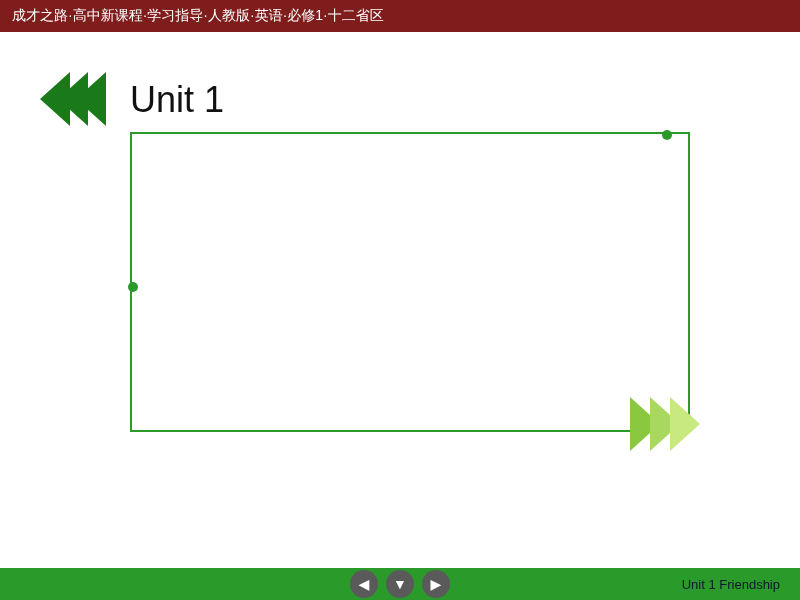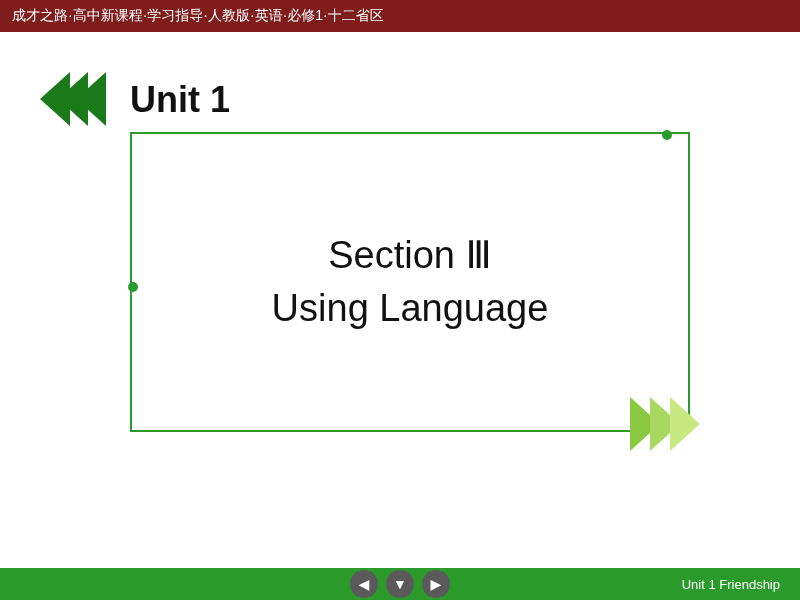--- a/index.html
+++ b/index.html
@@ -60,21 +60,21 @@
       border-right: 30px solid #1a7a1a;
     }
 
     .chev-l:nth-child(1) { left: 0px; }
     .chev-l:nth-child(2) { left: 18px; }
     .chev-l:nth-child(3) { left: 36px; }
 
     
     #unit-title {
       font-size: 36px;
-      font-weight: bold;
+      font-weight: normal;
       color: #111;
       margin-left: 10px;
     }
 
     
     #center-box {
       border: 2px solid #2a9a2a;
       width: 560px;
       height: 300px;
       position: absolute;
@@ -153,21 +153,21 @@
       width: 100%;
       position: relative;
       display: flex;
       align-items: center;
       justify-content: center;
     }
 
     #bottom-unit-text {
       position: absolute;
       right: 0;
-      color: #ffffff;
+      color: #0f172a;
       font-size: 13px;
     }
 
     
     #box-corner-left {
       position: absolute;
       left: 128px;
       top: 250px;
       width: 10px;
       height: 10px;
@@ -197,24 +197,20 @@
   <div id="unit-label-area">
     <div class="chevrons-left-container">
       <div class="chev-l"></div>
       <div class="chev-l"></div>
       <div class="chev-l"></div>
     </div>
     <span id="unit-title">Unit 1</span>
   </div>
 
   <div id="center-box">
-    <div id="section-title">
-      <div>Section Ⅲ</div>
-      <div>Using Language</div>
-    </div>
 
     <div class="chevrons-right-container">
       <div class="chev-r"></div>
       <div class="chev-r"></div>
       <div class="chev-r"></div>
     </div>
   </div>
 
   <div id="box-corner-left"></div>
   <div id="box-corner-top-right"></div>

